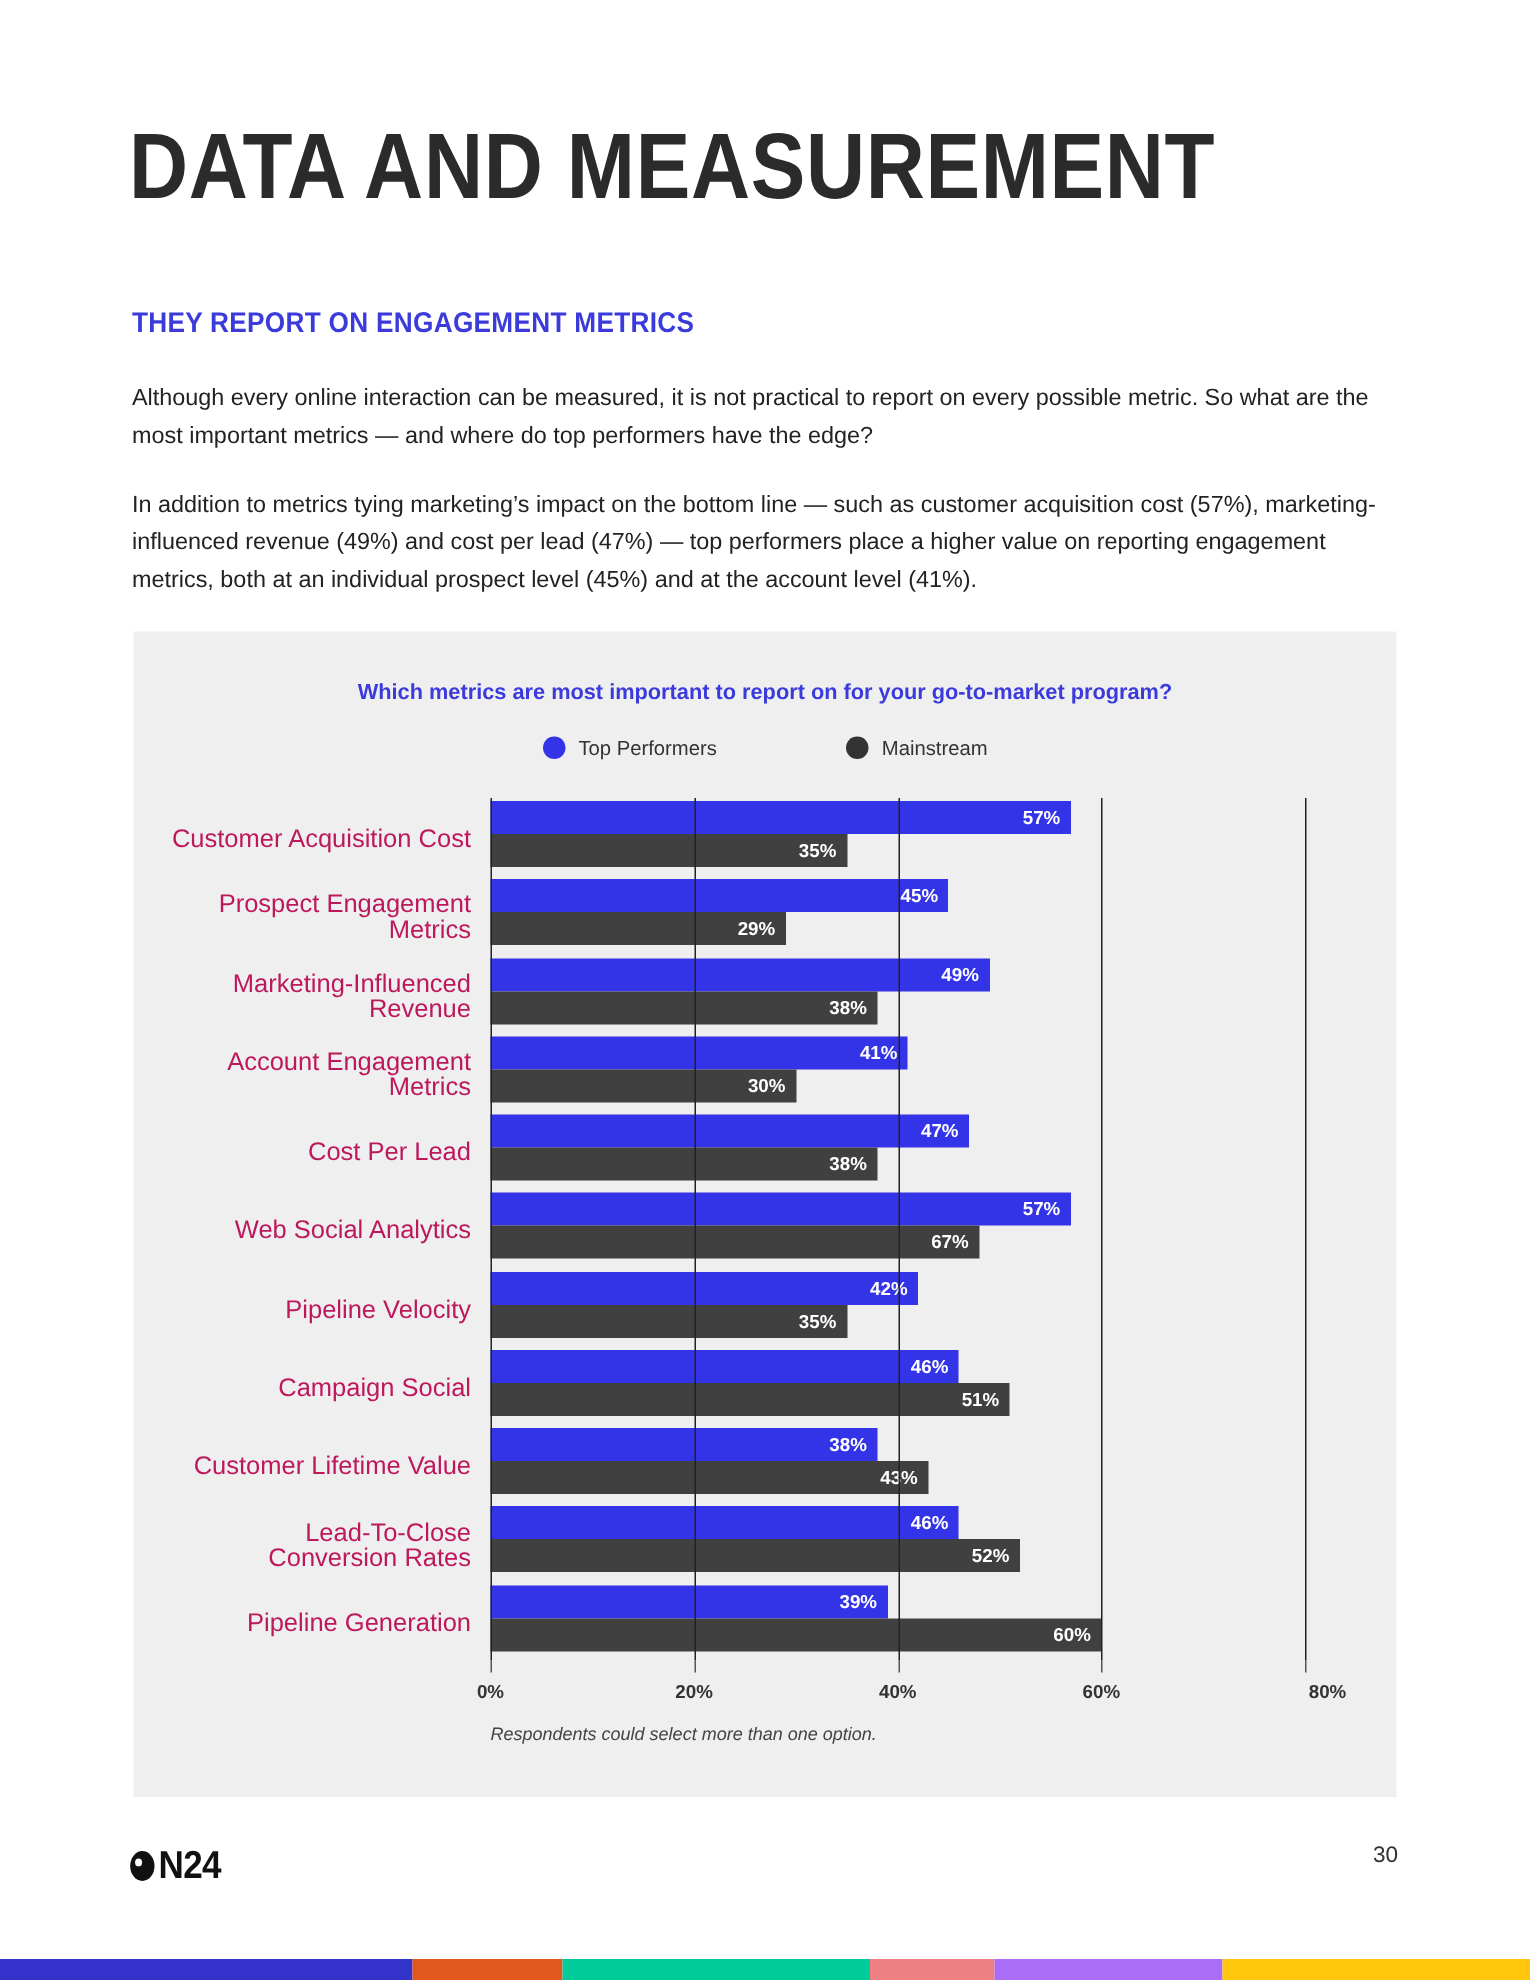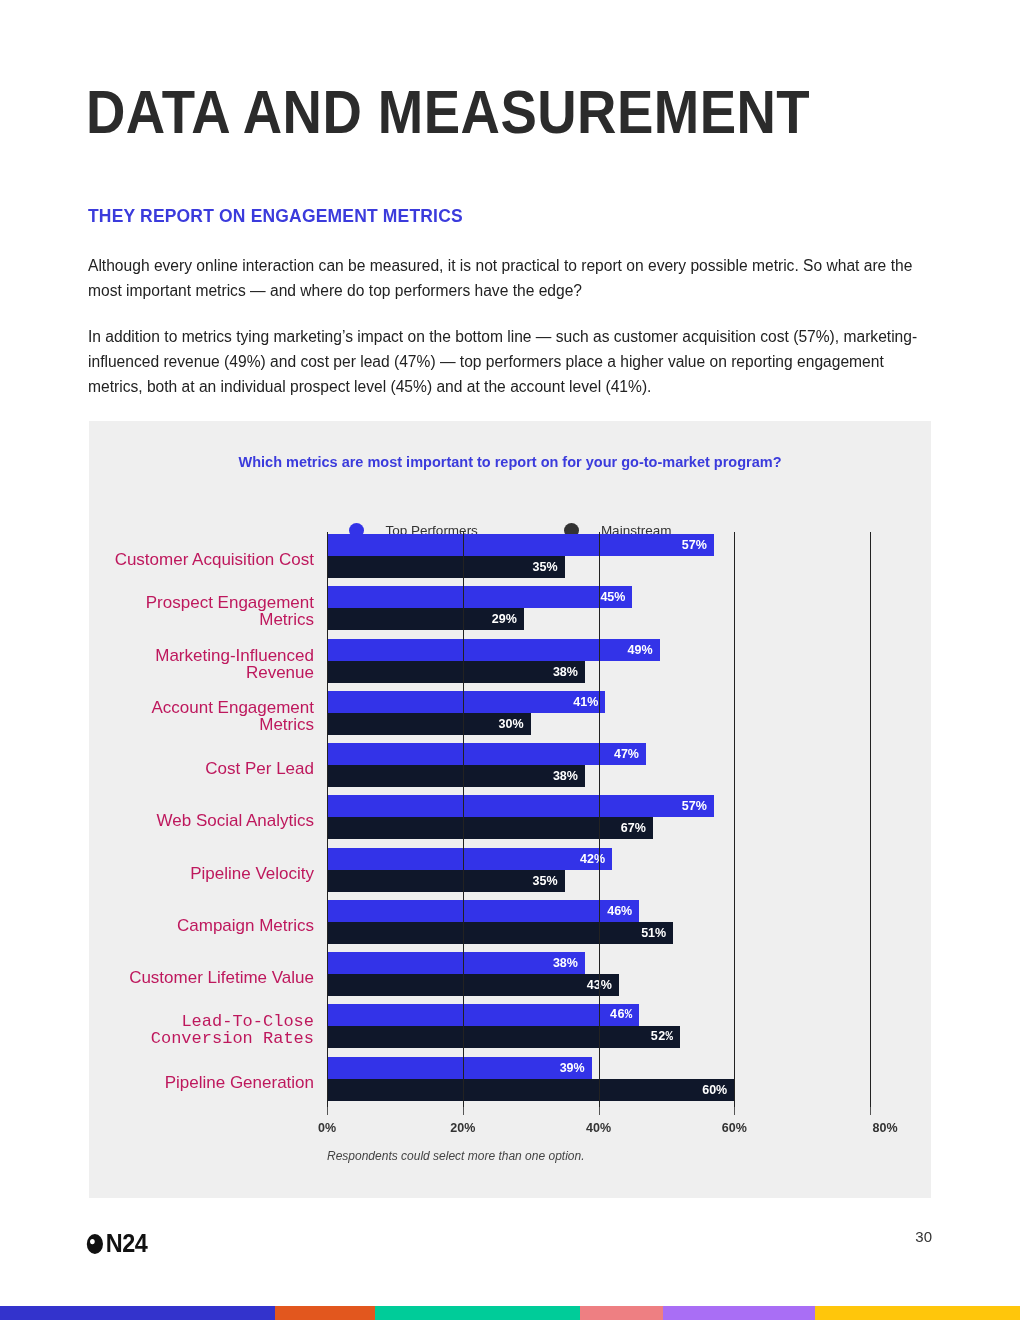--- a/index.html
+++ b/index.html
@@ -83,24 +83,23 @@
     left: 0;
     width: 100%;
     display: flex;
     justify-content: center;
     gap: 86px;
     align-items: center;
   }
   .legend-item {
     display: flex;
     align-items: center;
-    gap: 22px;
+    gap: 9px;
     font-size: 13.5px;
     color: #333333;
-    margin-top: 32px;
   }
   .legend-dot {
     width: 15px;
     height: 15px;
     border-radius: 50%;
     display: inline-block;
   }
 
   
   .plot {
@@ -170,21 +169,21 @@
     position: absolute;
     left: 0;
     height: 22px;
     display: flex;
     align-items: center;
     justify-content: flex-end;
     box-sizing: border-box;
     padding-right: 7px;
   }
   .bar.top { top: 1px; background: #3333e8; }
-  .bar.main { top: 23px; background: #0f172a; }
+  .bar.main { top: 23px; background: #404040; }
   .bar-value {
     color: #ffffff;
     font-size: 12.5px;
     font-weight: 700;
     white-space: nowrap;
   }
 
   .footnote {
     position: absolute;
     left: 238px;
@@ -308,38 +307,38 @@
         <div class="row-group" style="top: 314.636px; height: 52.2727px;">
           <div class="cat-label">Pipeline Velocity</div>
           <div class="bar top" style="width: 285.075px;">
             <span class="bar-value">42%</span>
           </div>
           <div class="bar main" style="width: 237.562px;">
             <span class="bar-value">35%</span>
           </div>
         </div>
         <div class="row-group" style="top: 366.909px; height: 52.2727px;">
-          <div class="cat-label">Campaign Metrics</div>
+          <div class="cat-label">Campaign Social</div>
           <div class="bar top" style="width: 312.225px;">
             <span class="bar-value">46%</span>
           </div>
           <div class="bar main" style="width: 346.162px;">
             <span class="bar-value">51%</span>
           </div>
         </div>
         <div class="row-group" style="top: 419.182px; height: 52.2727px;">
           <div class="cat-label">Customer Lifetime Value</div>
           <div class="bar top" style="width: 257.925px;">
             <span class="bar-value">38%</span>
           </div>
           <div class="bar main" style="width: 291.863px;">
             <span class="bar-value">43%</span>
           </div>
         </div>
-        <div class="row-group" style="top: 471.455px; height: 52.2727px; font-family: Liberation Mono, monospace;">
+        <div class="row-group" style="top: 471.455px; height: 52.2727px;">
           <div class="cat-label">Lead-To-Close
 Conversion Rates</div>
           <div class="bar top" style="width: 312.225px;">
             <span class="bar-value">46%</span>
           </div>
           <div class="bar main" style="width: 352.95px;">
             <span class="bar-value">52%</span>
           </div>
         </div>
         <div class="row-group" style="top: 523.727px; height: 52.2727px;">

